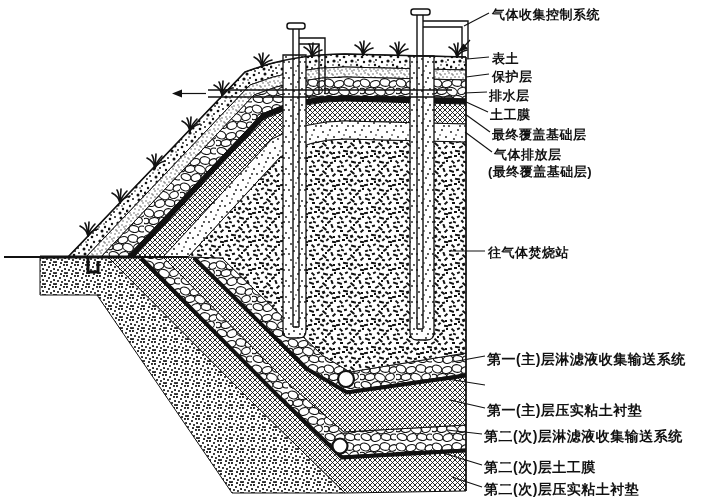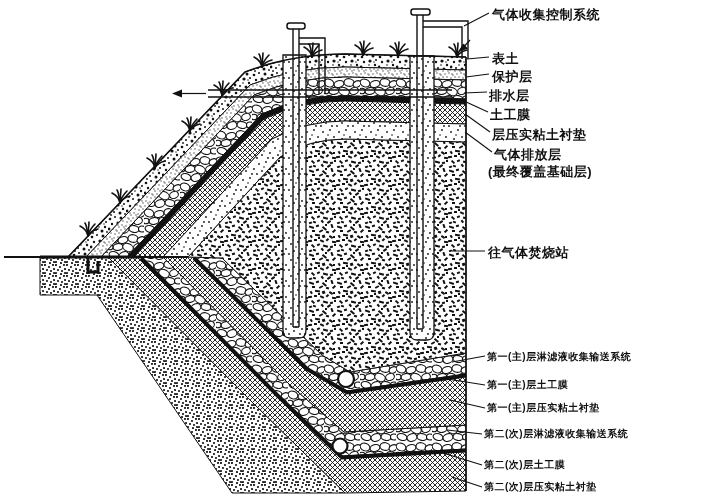--- a/index.html
+++ b/index.html
@@ -1,21 +1,21 @@
 <!DOCTYPE html>
 <html><head>
 <meta charset="utf-8">
 <style>
   html,body{margin:0;padding:0;background:#fff;}
   .stage{position:relative;width:703px;height:504px;background:#ffffff;overflow:hidden;
          font-family:"Liberation Sans",sans-serif;padding-left:40px;}
   svg{position:absolute;left:0;top:0;}
   .label{position:absolute;color:#111;font:600 13px/1.38 "Liberation Sans",sans-serif;
          white-space:nowrap;letter-spacing:0.5px;}
-  .label.small{font-size:10px;}
+  .label.small{font-size:14px;}
   #lbl-left{line-height:18px;}
 </style>
 </head>
 <body>
 
 <div class="stage">
 
 <svg width="703" height="504" viewBox="0 0 703 504">
   <defs>
 
@@ -232,25 +232,24 @@
     <path d="M443,453 L482,465"></path>
     <path d="M452,477 L482,487"></path>
   </g>
 </svg>
 
 <div class="label" style="left:492px;top:6px">气体收集控制系统</div>
 <div class="label" style="left:492px;top:50px">表土</div>
 <div class="label" style="left:492px;top:68px">保护层</div>
 <div class="label" style="left:489px;top:87px">排水层</div>
 <div class="label" style="left:490px;top:106px">土工膜</div>
-<div class="label" style="left:492px;top:126px">层压实粘土衬垫</div>
+<div class="label" style="left:492px;top:126px">最终覆盖基础层</div>
 <div class="label" style="left:494px;top:146px">气体排放层</div>
 <div class="label" style="left:488px;top:163px">(最终覆盖基础层)</div>
 <div class="label" style="left:488px;top:244px">往气体焚烧站</div>
 <div class="label small" style="left:487px;top:350px">第一(主)层淋滤液收集输送系统</div>
-<div class="label small" style="left:487px;top:378px">第一(主)层土工膜</div>
 <div class="label small" style="left:487px;top:401px">第一(主)层压实粘土衬垫</div>
 <div class="label small" style="left:484px;top:427px">第二(次)层淋滤液收集输送系统</div>
 <div class="label small" style="left:484px;top:458px">第二(次)层土工膜</div>
 <div class="label small" style="left:484px;top:480px">第二(次)层压实粘土衬垫</div>
 
 
 </div>
 
 </body></html>

